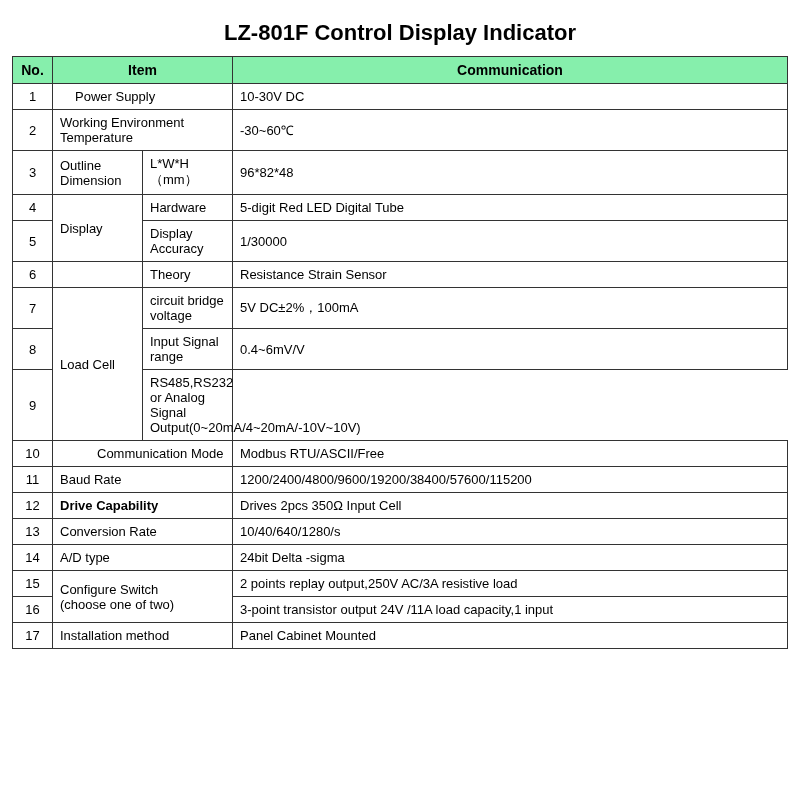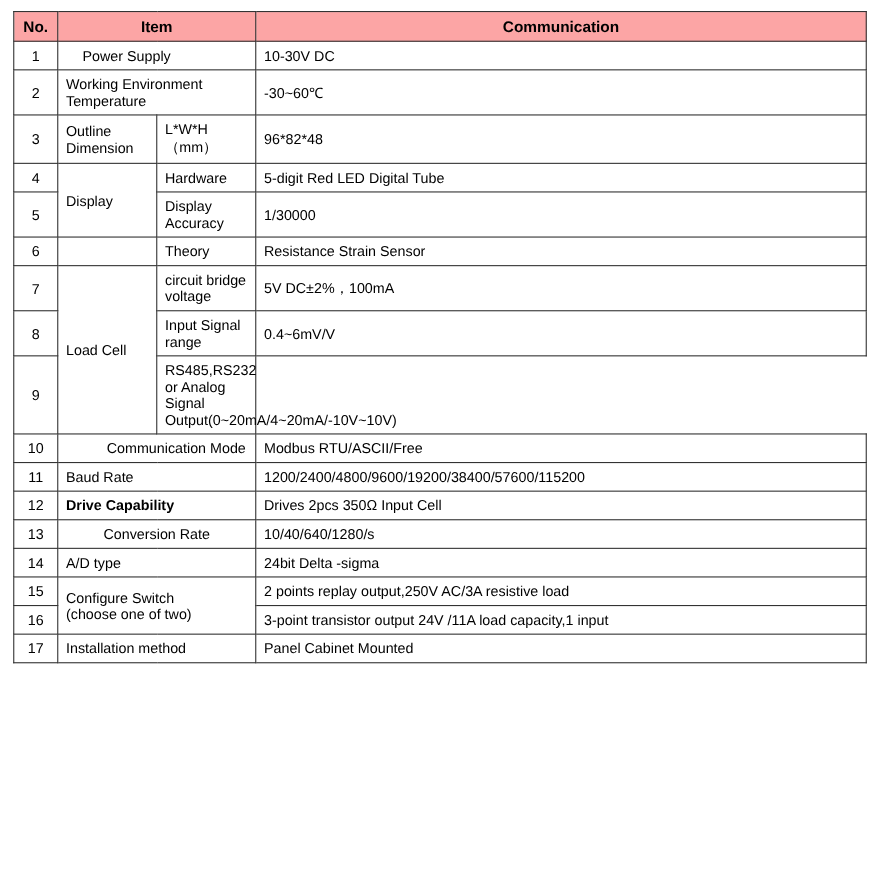--- a/index.html
+++ b/index.html
@@ -27,33 +27,34 @@
       table-layout: fixed;
     }
     th, td {
       border: 1px solid #333;
       padding: 5px 7px;
       vertical-align: middle;
     }
     thead th {
       font-weight: bold;
       text-align: center;
-      background: #fca5a5;
+      background: #86efac;
       font-size: 14px;
     }
     .col-no { width: 40px; text-align: center; }
     .col-item { width: 180px; }
     .col-spec { width: auto; }
     td.center { text-align: left; }
     .row-no { text-align: center; }
   </style>
 </head>
 <body>
 
 <div class="page-wrapper">
+  <div class="main-title">LZ-801F Control Display Indicator</div>
   <table>
     <thead>
       <tr>
         <th class="col-no">No.</th>
         <th colspan="2" class="col-item">Item</th>
         <th class="col-spec">Communication</th>
       </tr>
     </thead>
     <tbody id="table-body">
     <tr>
@@ -114,21 +115,21 @@
           <td colspan="2" style="white-space: pre-line;">Baud Rate</td>
           <td>1200/2400/4800/9600/19200/38400/57600/115200</td>
         </tr>
         <tr>
           <td class="row-no">12</td>
           <td colspan="2" style="white-space: pre-line; font-weight: bold;">Drive Capability</td>
           <td>Drives 2pcs 350Ω Input Cell</td>
         </tr>
         <tr>
           <td class="row-no">13</td>
-          <td colspan="2" style="white-space: pre-line; text-align: center;">Conversion Rate</td>
+          <td colspan="2" style="white-space: pre-line;">Conversion Rate</td>
           <td>10/40/640/1280/s</td>
         </tr>
         <tr>
           <td class="row-no">14</td>
           <td colspan="2" style="white-space: pre-line;">A/D type</td>
           <td>24bit Delta -sigma</td>
         </tr>
         <tr>
           <td class="row-no">15</td>
           <td colspan="2" rowspan="2" style="white-space: pre-line;">Configure Switch

